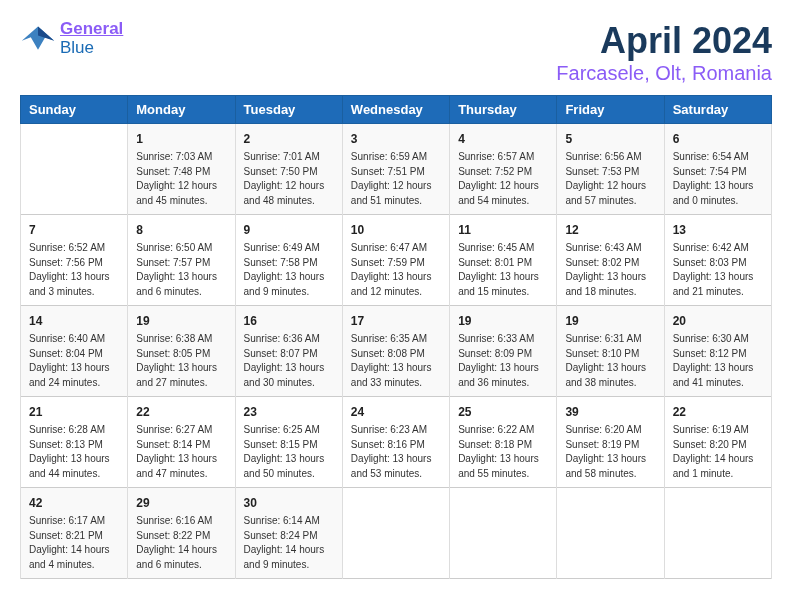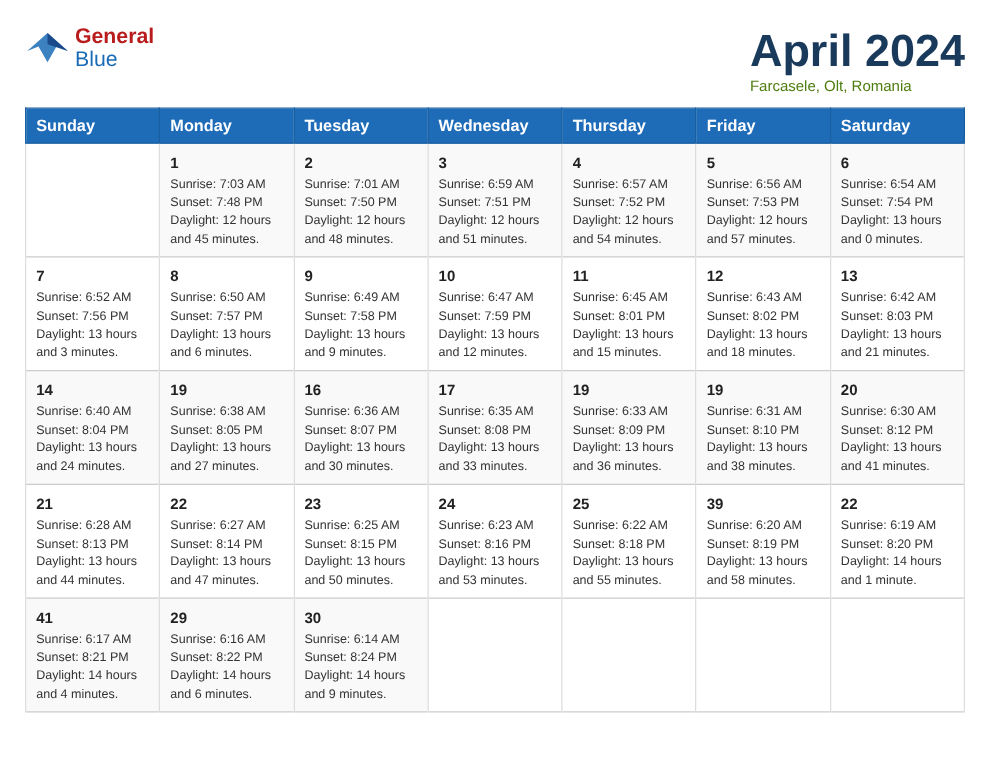--- a/index.html
+++ b/index.html
@@ -19,29 +19,30 @@
     .logo {
       display: flex;
       align-items: center;
       gap: 4px;
     }
     .logo-bird {
       width: 36px;
       height: 30px;
     }
     .title-block {
+      text-align: right;
     }
     .month-title {
       font-size: 36px;
       font-weight: bold;
       color: #1a3a5c;
     }
     .location-title {
-      font-size: 12px;
-      color: #4d7c0f;
+      font-size: 20px;
+      color: #8b5cf6;
     }
     table {
       width: 100%;
       border-collapse: collapse;
       font-size: 11px;
     }
     thead tr {
       background-color: #1e6bb8;
       color: white;
       padding-left: 40px;
@@ -89,21 +90,21 @@
 </head>
 <body>
 
 <div class="header">
   <div class="logo">
     <svg class="logo-bird" viewBox="0 0 40 32" xmlns="http://www.w3.org/2000/svg">
       <polygon points="20,2 38,18 28,14 20,28 12,14 2,18" fill="#1a6bb5" opacity="0.85"></polygon>
       <polygon points="20,2 38,18 20,12" fill="#1a4a8a"></polygon>
     </svg>
     <div>
-      <div style="font-size:17px;font-weight:bold;color:#b91c1c;line-height:1.1;">General</div>
+      <div style="font-size:17px;font-weight:bold;color:#8b5cf6;line-height:1.1;text-decoration:underline;">General</div>
       <div style="font-size:17px;font-weight:normal;color:#1a6bb5;line-height:1.1;">Blue</div>
     </div>
   </div>
   <div class="title-block">
     <div class="month-title">April 2024</div>
     <div class="location-title">Farcasele, Olt, Romania</div>
   </div>
 </div>
 
 <table>
@@ -231,21 +232,21 @@
           <div class="day-num">39</div>
           <div class="day-info">Sunrise: 6:20 AM<br>Sunset: 8:19 PM<br>Daylight: 13 hours<br>and 58 minutes.</div>
         </td>
         <td>
           <div class="day-num">22</div>
           <div class="day-info">Sunrise: 6:19 AM<br>Sunset: 8:20 PM<br>Daylight: 14 hours<br>and 1 minute.</div>
         </td>
       </tr>
       <tr>
         <td>
-          <div class="day-num">41</div>
+          <div class="day-num">42</div>
           <div class="day-info">Sunrise: 6:17 AM<br>Sunset: 8:21 PM<br>Daylight: 14 hours<br>and 4 minutes.</div>
         </td>
         <td>
           <div class="day-num">29</div>
           <div class="day-info">Sunrise: 6:16 AM<br>Sunset: 8:22 PM<br>Daylight: 14 hours<br>and 6 minutes.</div>
         </td>
         <td>
           <div class="day-num">30</div>
           <div class="day-info">Sunrise: 6:14 AM<br>Sunset: 8:24 PM<br>Daylight: 14 hours<br>and 9 minutes.</div>
         </td>

